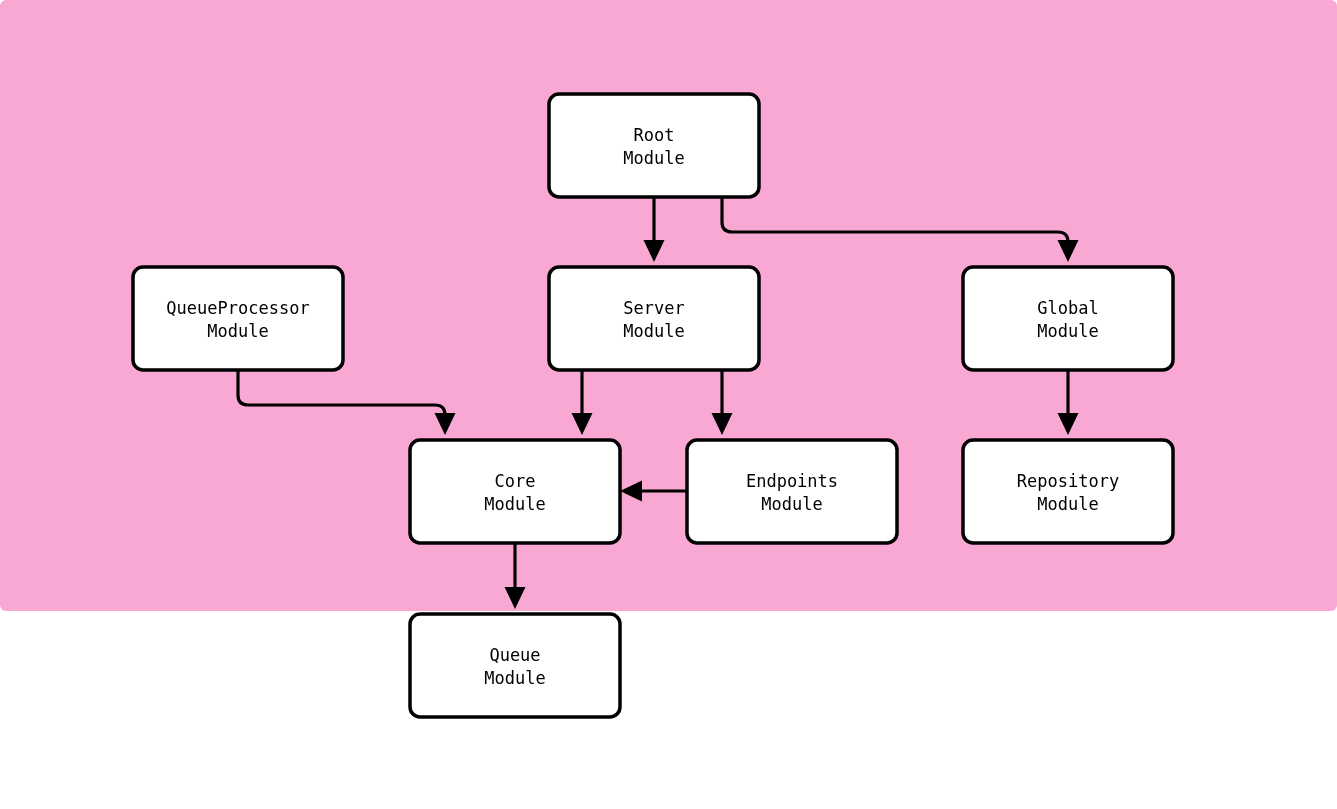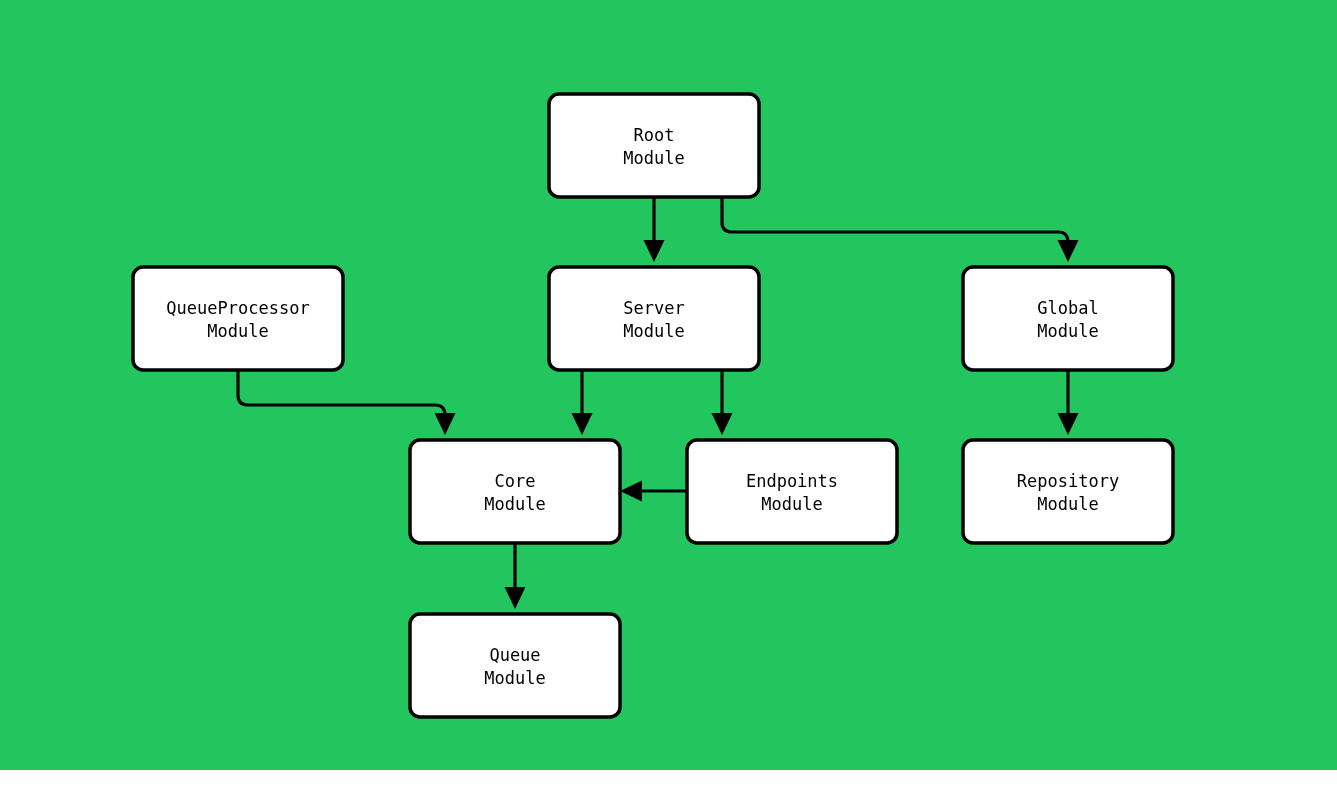--- a/index.html
+++ b/index.html
@@ -10,22 +10,23 @@
   }
   body {
     width: 1337px;
     height: 809px;
     overflow: hidden;
     font-family: "DejaVu Sans Mono", "Liberation Mono", monospace;
   }
   #diagram-root {
     position: relative;
     width: 1337px;
-    height: 770px;
-    background: #22c55e;
+    height: 611px;
+    background: #f9a8d4;
+    border-radius: 6px;
   }
   #diagram-svg {
     position: absolute;
     left: 0;
     top: 0;
     width: 1337px;
     height: 809px;
     display: block;
   }
   .node-label {

